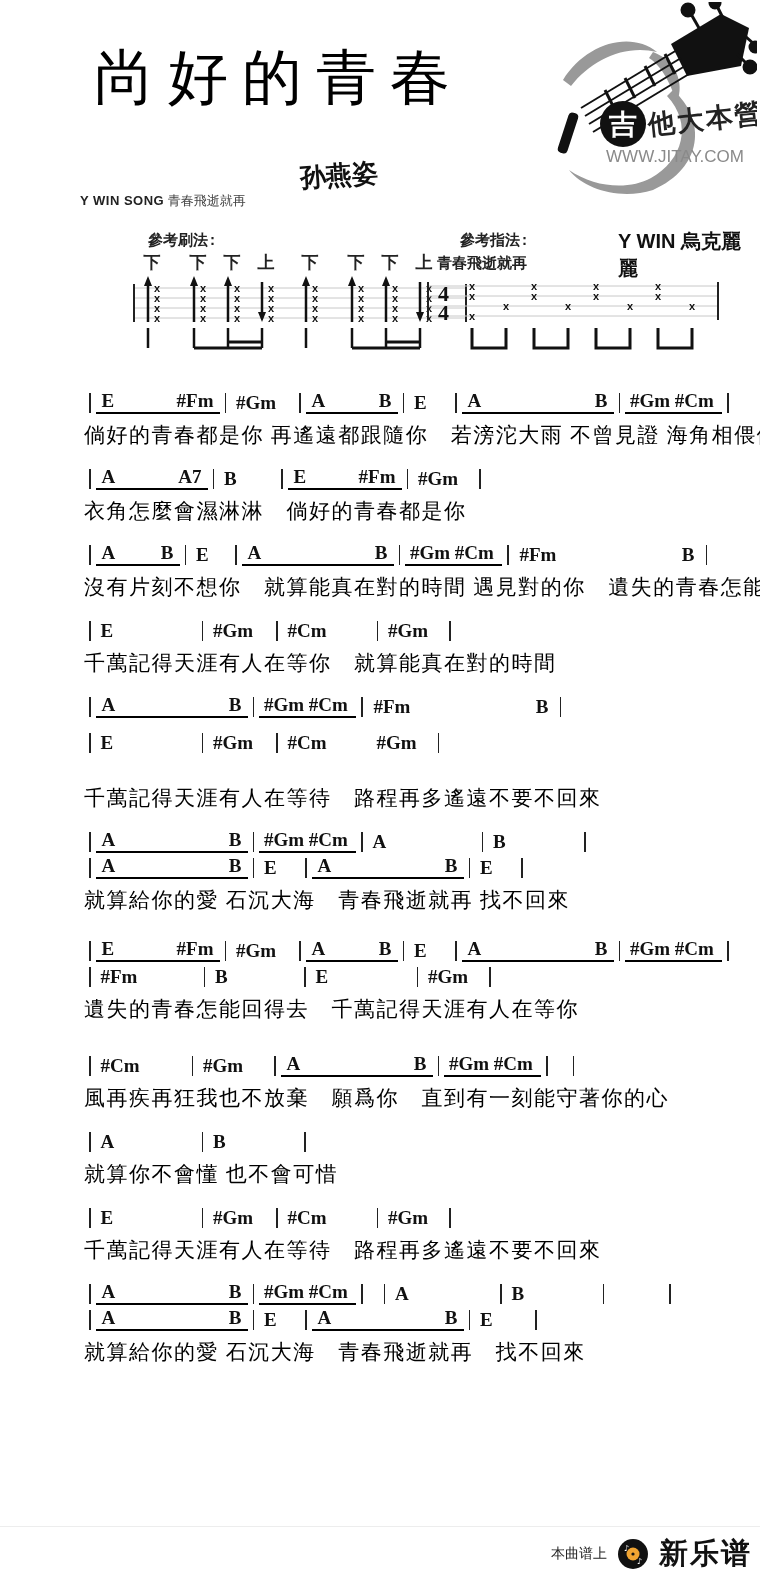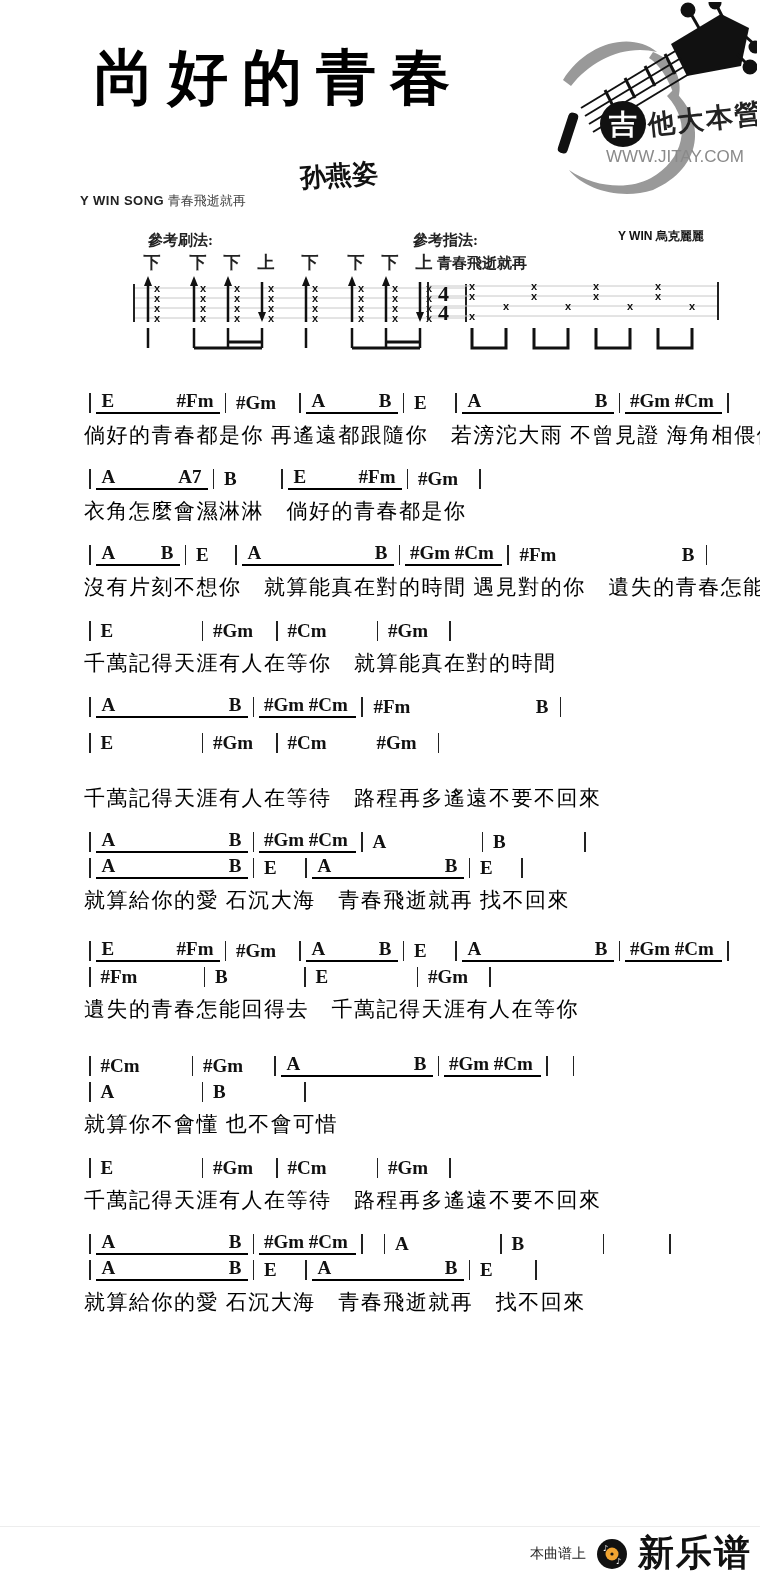--- a/index.html
+++ b/index.html
@@ -1,50 +1,50 @@
 <!DOCTYPE html>
 <html><head>
 <meta charset="utf-8">
 <style>
   html,body{margin:0;padding:0;background:#fff;}
   .page{position:relative;width:760px;height:1580px;background:#fff;overflow:hidden;
         font-family:"Liberation Sans",sans-serif;color:#111;}
   
-  .title{position:absolute;left:94px;top:38px;font-size:60px;font-weight:700;
+  .title{position:absolute;left:94px;top:38px;font-size:60px;font-weight:400;
          letter-spacing:14px;font-family:"DejaVu Sans",sans-serif;color:#000;}
   .artist{position:absolute;left:300px;top:158px;font-size:26px;font-weight:700;
           transform:rotate(-4deg);font-family:"Liberation Serif",serif;}
   .credit{position:absolute;left:80px;top:192px;font-size:13px;color:#444;}
   .credit b{color:#222;font-size:13px;letter-spacing:.5px;}
   .logo{position:absolute;left:525px;top:2px;width:232px;height:198px;}
   
   .pat-label{position:absolute;font-size:15px;font-weight:700;color:#222;
-             font-family:Liberation Serif, serif;}
+             font-family:Liberation Mono, monospace;}
   .strum-label{left:148px;top:231px;}
-  .finger-label{left:413px;top:231px;}
+  .finger-label{left:460px;top:231px;}
   .finger-sub{left:437px;top:254px;}
-  .ywin-credit{position:absolute;left:618px;top:228px;font-size:12px;font-weight:700;}
+  .ywin-credit{position:absolute;left:618px;top:228px;font-size:20px;font-weight:700;}
   .strum-tab{position:absolute;left:128px;top:252px;}
   .finger-tab{position:absolute;left:424px;top:268px;}
   
   .song{position:absolute;left:84px;top:388px;width:640px;}
   .chord-row{display:flex;align-items:flex-end;height:26px;
              font-family:"Liberation Serif",serif;font-weight:700;font-size:19px;}
   .cbar{width:1.5px;height:20px;background:#222;margin:0 5px 1px 5px;flex:none;}
   .chord-cell{flex:none;line-height:22px;padding-left:5px;white-space:pre;}
   .chord-cell.u{border-bottom:2.5px solid #000;}
   .chord-cell.spread{display:flex;justify-content:space-between;padding:0 6px;}
   .lyric-row{font-family:"Liberation Serif",serif;font-size:21px;letter-spacing:1.5px;
              color:#000;margin:7px 0 15px 0;white-space:pre;}
   
   .footer{position:absolute;left:0;bottom:0;width:760px;height:54px;background:#fff;
           border-top:1px solid #ededed;display:flex;align-items:center;
           justify-content:flex-end;gap:9px;padding-right:8px;box-sizing:border-box;}
   .footer-prefix{font-size:14px;color:#222;}
-  .footer-brand{font-size:36px;font-weight:900;color:#111;letter-spacing:2px;}
+  .footer-brand{font-size:29px;font-weight:900;color:#111;letter-spacing:2px;}
 </style>
 </head>
 <body>
 
 <div class="page">
 
   <div class="title">尚好的青春</div>
   <div class="artist">孙燕姿</div>
   <div class="credit"><b>Y WIN SONG</b><span> 青春飛逝就再</span></div>
 
@@ -323,20 +323,21 @@
         <span class="cbar"></span>
         <span class="chord-cell" style="width: 66px;">#Gm</span>
         <span class="cbar"></span>
         <span class="chord-cell u spread" style="width: 140px;"><span>A</span><span>B</span></span>
         <span class="cbar"></span>
         <span class="chord-cell u" style="width: 92px;">#Gm #Cm</span>
         <span class="cbar"></span>
         <span class="chord-cell" style="width: 10px;"></span>
         <span class="cbar"></span>
       </div>
+      <div class="lyric-row">風再疾再狂我也不放棄　願爲你　直到有一刻能守著你的心</div>
       <div class="chord-row">
         <span class="cbar"></span>
         <span class="chord-cell" style="width: 96px;">A</span>
         <span class="cbar"></span>
         <span class="chord-cell" style="width: 86px;">B</span>
         <span class="cbar"></span>
       </div>
       <div class="lyric-row">就算你不會懂 也不會可惜</div>
       <div class="chord-row" style="margin-top: 6px;">
         <span class="cbar"></span>

